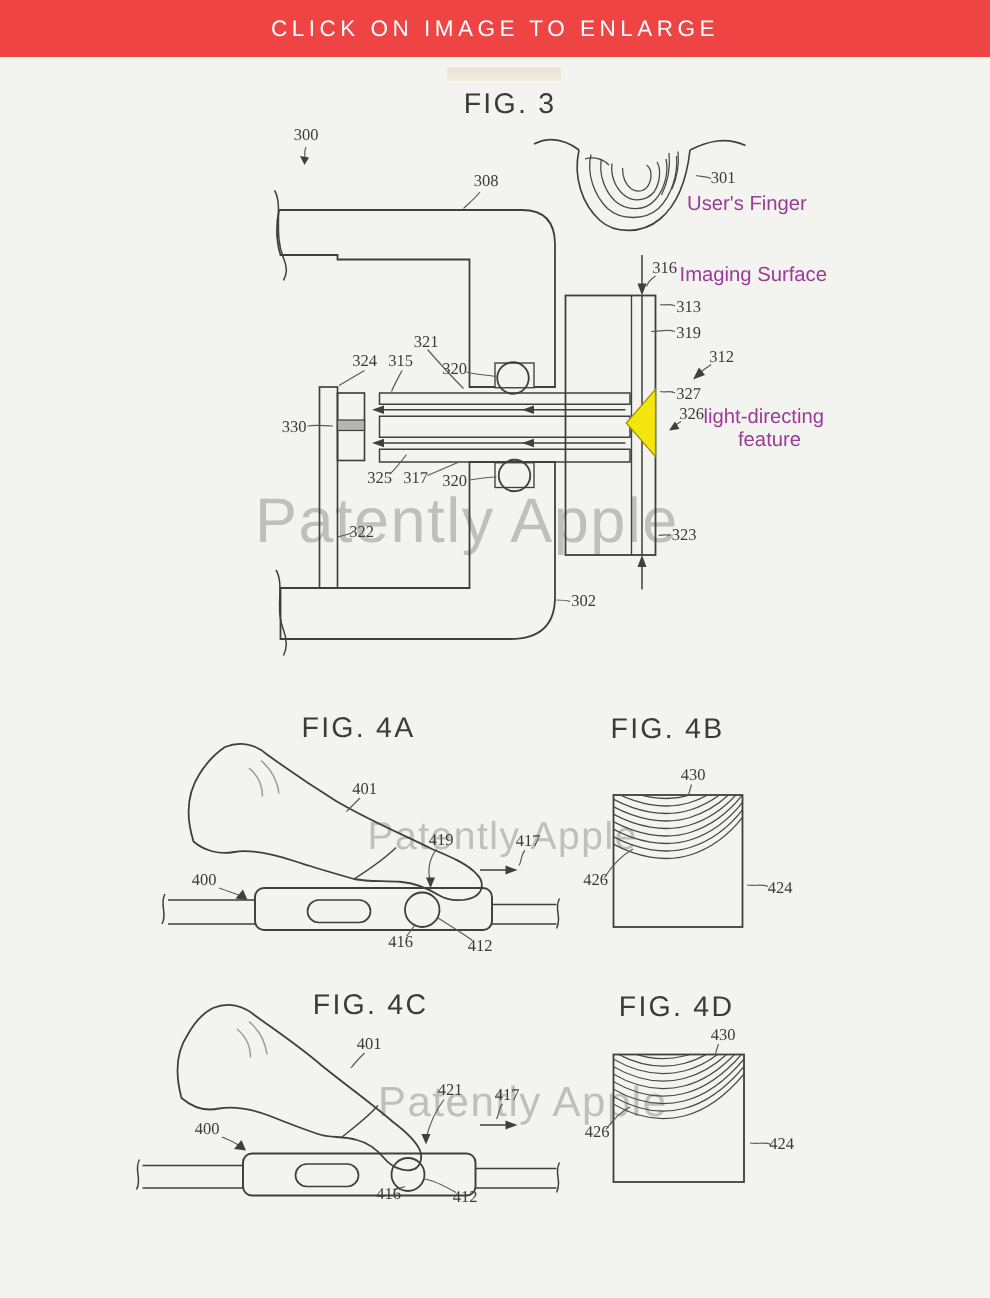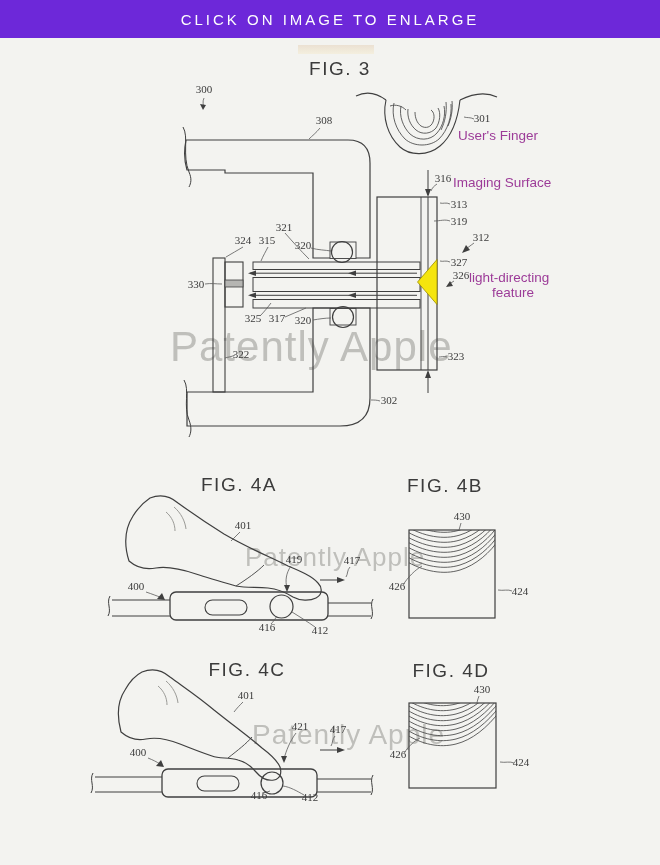--- a/index.html
+++ b/index.html
@@ -1,18 +1,18 @@
 <!DOCTYPE html>
 <html><head>
 <meta charset="utf-8">
 <style>
   html,body{margin:0;padding:0;}
   .page{position:relative;width:660px;height:865px;background:#f3f3f0;overflow:hidden;
         font-family:"Liberation Sans", sans-serif;}
-  .topbar{position:absolute;left:0;top:0;width:660px;height:38px;background:#6d28d9;
+  .topbar{position:absolute;left:0;top:0;width:660px;height:38px;background:#ef4444;
           display:flex;align-items:center;justify-content:center;}
   .topbar span{color:#fdfdfd;font-size:15px;letter-spacing:3px;font-weight:400;}
   .creamstrip{position:absolute;left:298px;top:45px;width:76px;height:9px;
               background:linear-gradient(#e9dcCB,#f4eeda);opacity:.8;}
   .figwrap{position:absolute;left:0;top:38px;width:660px;height:827px;}
   svg{position:absolute;left:0;top:0;}
   .num{font-family:"Liberation Serif", serif;font-size:11px;fill:#3a3a3a;}
   .ptxt{font-family:"Liberation Sans", sans-serif;font-size:13.5px;fill:#9c3b98;}
   .ftitle{font-family:"Liberation Sans", sans-serif;font-size:19px;fill:#3b3b3b;letter-spacing:1.5px;}
   .wm{font-family:"Liberation Sans", sans-serif;fill:#b6b6b2;letter-spacing:1px;opacity:.85;}

